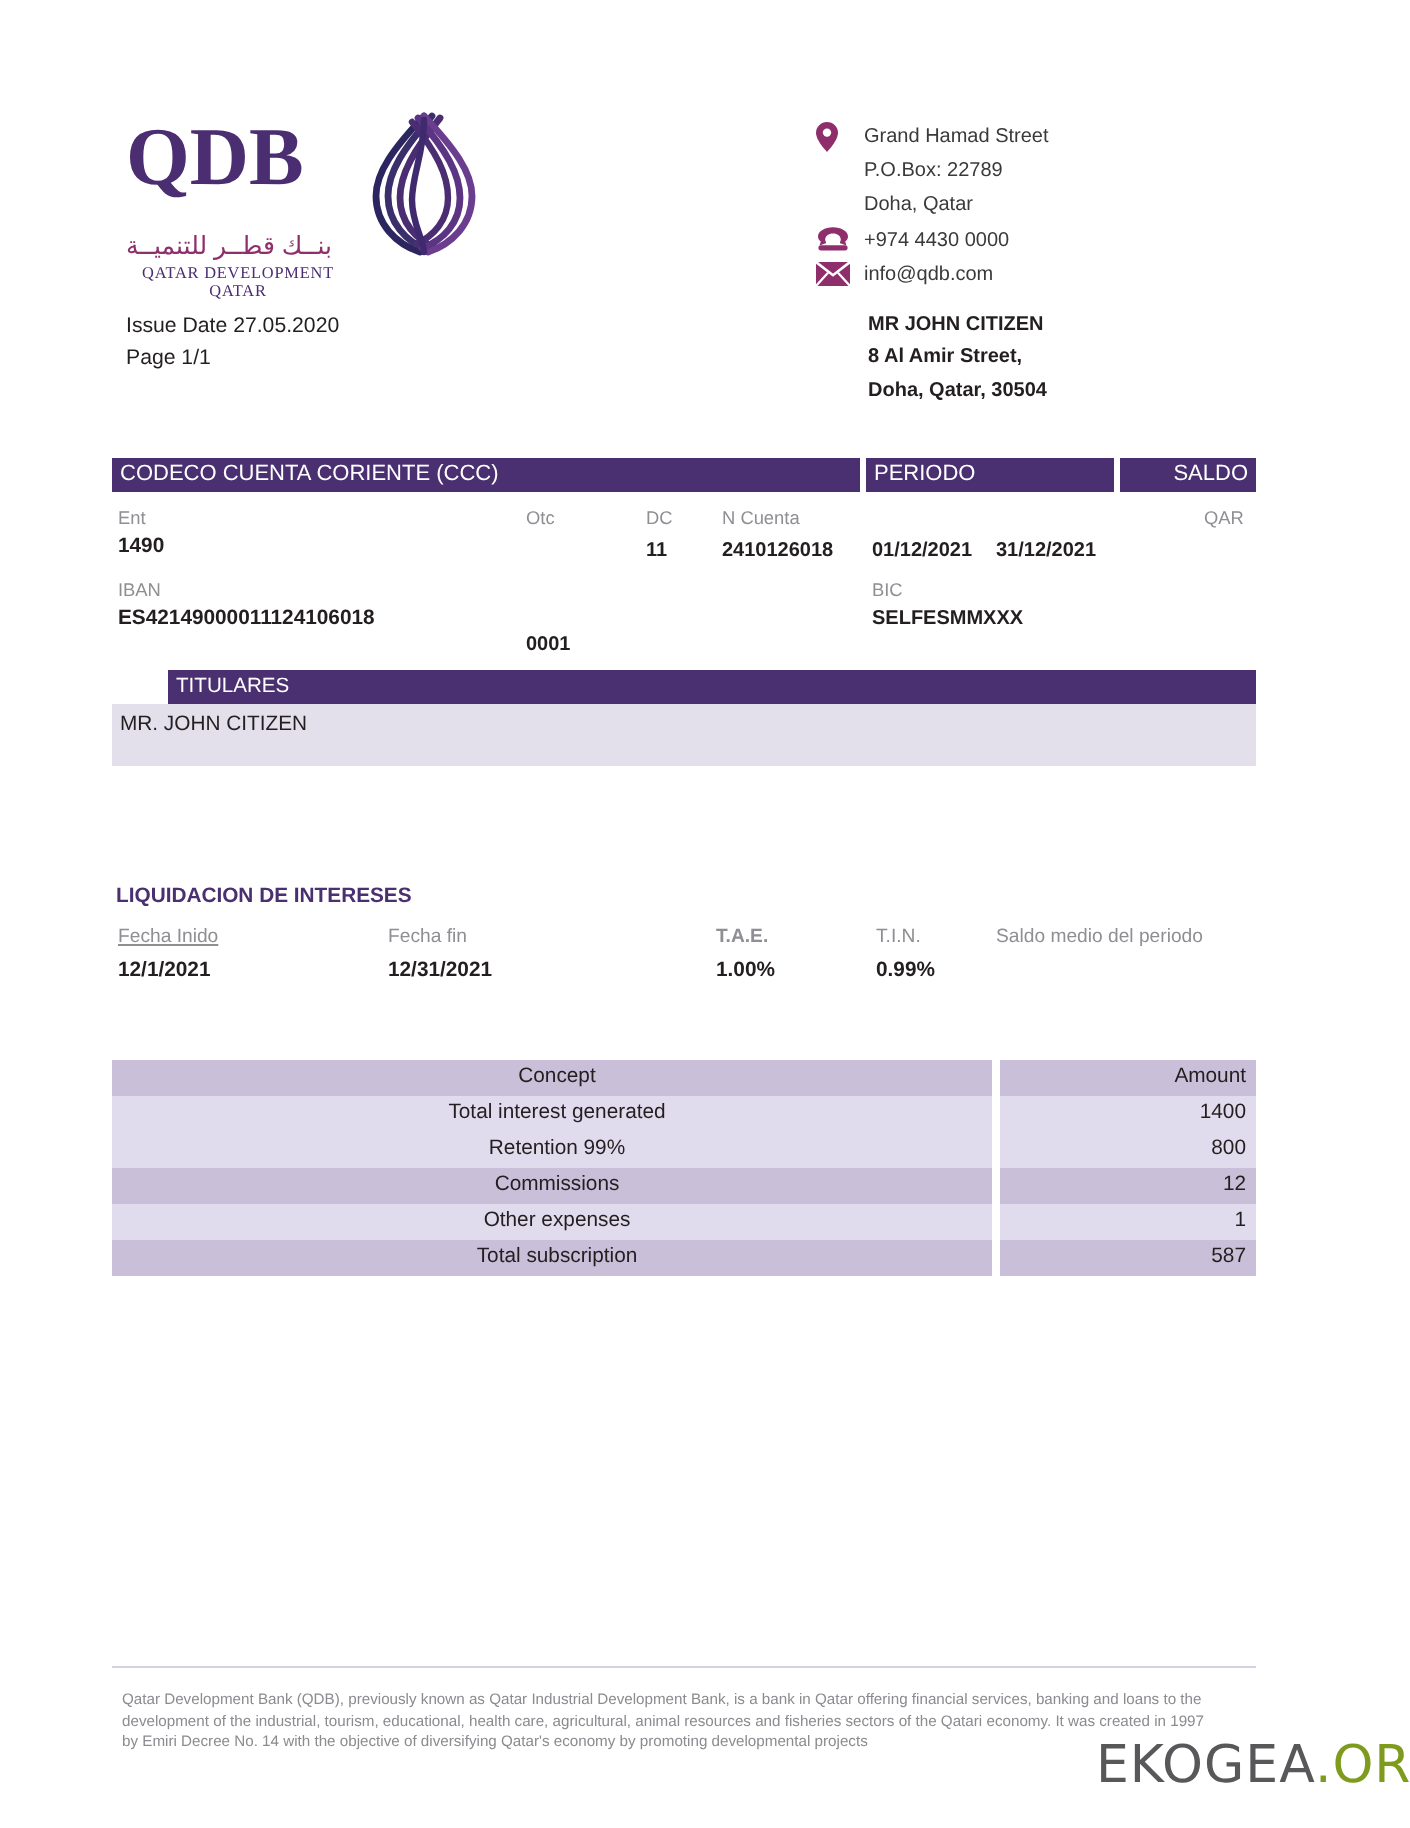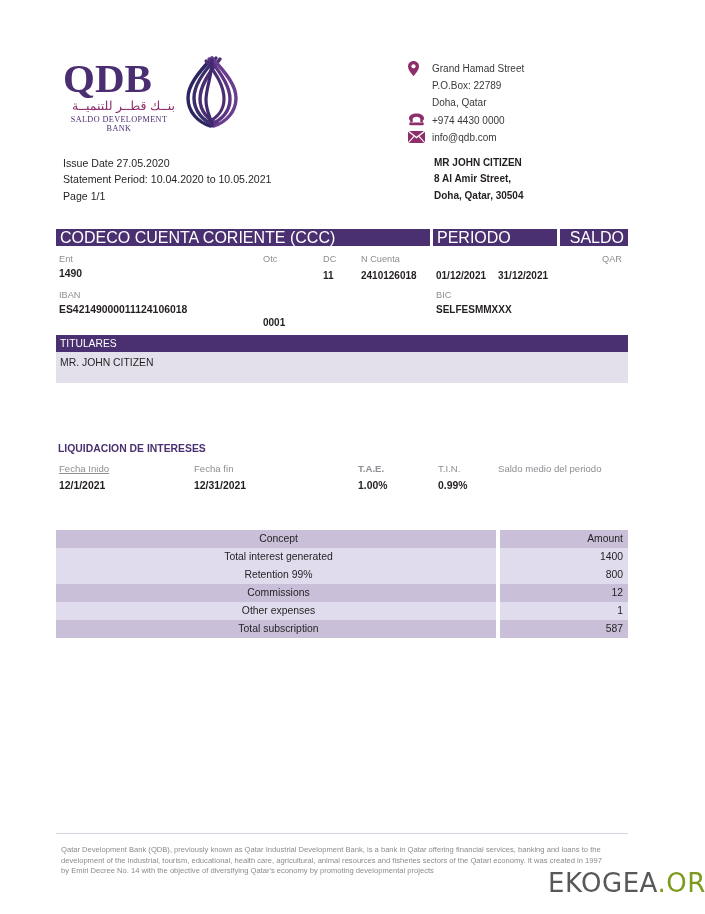--- a/index.html
+++ b/index.html
@@ -33,28 +33,28 @@
   }
   .logo-wordmark {
     font-family: "Liberation Serif", serif;
     font-size: 41px;
     font-weight: bold;
     letter-spacing: 0px;
     color: #4b2d72;
     line-height: 1;
   }
   .logo-arabic {
-    margin-top: 1px;
+    margin-top: 18px;
     font-size: 12.5px;
     color: #8e2f6b;
     direction: rtl;
     letter-spacing: 1px;
     line-height: 1.1;
     width: 112px;
-    text-align: right;
+    text-align: left;
   }
   .logo-sub {
     font-family: "Liberation Serif", serif;
     font-size: 8.2px;
     color: #4b2d72;
     letter-spacing: 0.4px;
     width: 112px;
     text-align: center;
     margin-top: 1px;
   }
@@ -118,21 +118,21 @@
   .acct-headbar {
     position: relative;
     height: 17px;
   }
   .hseg {
     position: absolute;
     top: 0;
     height: 17px;
     background: #4a3070;
     color: #ffffff;
-    font-size: 16px;
+    font-size: 11px;
     line-height: 17px;
     white-space: nowrap;
     overflow: hidden;
   }
   .hseg.ccc  { left: 0px;   width: 374px; padding-left: 4px; box-sizing: border-box; }
   .hseg.per  { left: 377px; width: 124px; padding-left: 4px; box-sizing: border-box; }
   .hseg.sal  { left: 504px; width: 68px;  padding-right: 4px; box-sizing: border-box; text-align: right; }
 
   .acct-body { position: relative; height: 78px; }
   .lbl {
@@ -157,20 +157,21 @@
     width: 572px;
   }
   .tit-head {
     height: 17px;
     background: #4a3070;
     color: #ffffff;
     font-size: 10.3px;
     line-height: 17px;
     padding-left: 4px;
     box-sizing: border-box;
+    margin-left: 28px;
   }
   .tit-body {
     height: 31px;
     background: #e3e0ec;
     font-size: 10.4px;
     color: #231f20;
     padding: 5px 0 0 4px;
     box-sizing: border-box;
   }
 
@@ -250,21 +251,21 @@
   .wm .b { color: #7e9b1e; }
 </style>
 </head>
 <body>
 
 <div class="page">
 
   <div class="logo-block">
     <div class="logo-wordmark">QDB</div>
     <div class="logo-arabic">بنــك قطــر للتنميــة</div>
-    <div class="logo-sub">SALDO DEVELOPMENT BANK</div>
+    <div class="logo-sub">QATAR DEVELOPMENT QATAR</div>
   </div>
 
   <svg class="logo-flame" viewBox="0 0 72 76">
     <g fill="none" stroke-linecap="round">
       <path d="M36 4 C21 20 12 32 12 44 C12 58 22 68 34 72" stroke="#2b2560" stroke-width="3.4"></path>
       <path d="M40 4 C26 20 18 32 18 44 C18 57 27 67 38 71" stroke="#3a2e6b" stroke-width="3.4"></path>
       <path d="M44 5 C31 21 24 33 24 45 C24 57 32 66 42 70" stroke="#4b2d72" stroke-width="3.4"></path>
       <path d="M36 4 C51 20 60 32 60 44 C60 58 50 68 38 72" stroke="#6a3d8f" stroke-width="3.4"></path>
       <path d="M33 5 C47 21 54 33 54 45 C54 57 46 66 35 70" stroke="#5b3483" stroke-width="3.4"></path>
       <path d="M30 7 C42 22 48 33 48 45 C48 56 41 64 32 68" stroke="#4b2d72" stroke-width="3.2"></path>
@@ -306,21 +307,20 @@
             <path d="M0 0 L8.5 6.6 L17 0" fill="none" stroke="#ffffff" stroke-width="1.3"></path>
             <path d="M0 12 L6 5.4 M17 12 L11 5.4" stroke="#ffffff" stroke-width="1.1" fill="none"></path>
           </svg>
       </span>
       <span class="contact-tx">info@qdb.com</span>
     </div>
   </div>
 
   <div class="issue">
     <div>Issue Date 27.05.2020</div>
-    <div>Statement Period: 10.04.2020 to 10.05.2021</div>
     <div>Page 1/1</div>
   </div>
 
   <div class="recipient">
     <div>MR JOHN CITIZEN</div>
     <div>8  Al Amir Street,</div>
     <div>Doha, Qatar, 30504</div>
   </div>
 
   <div class="acct">

